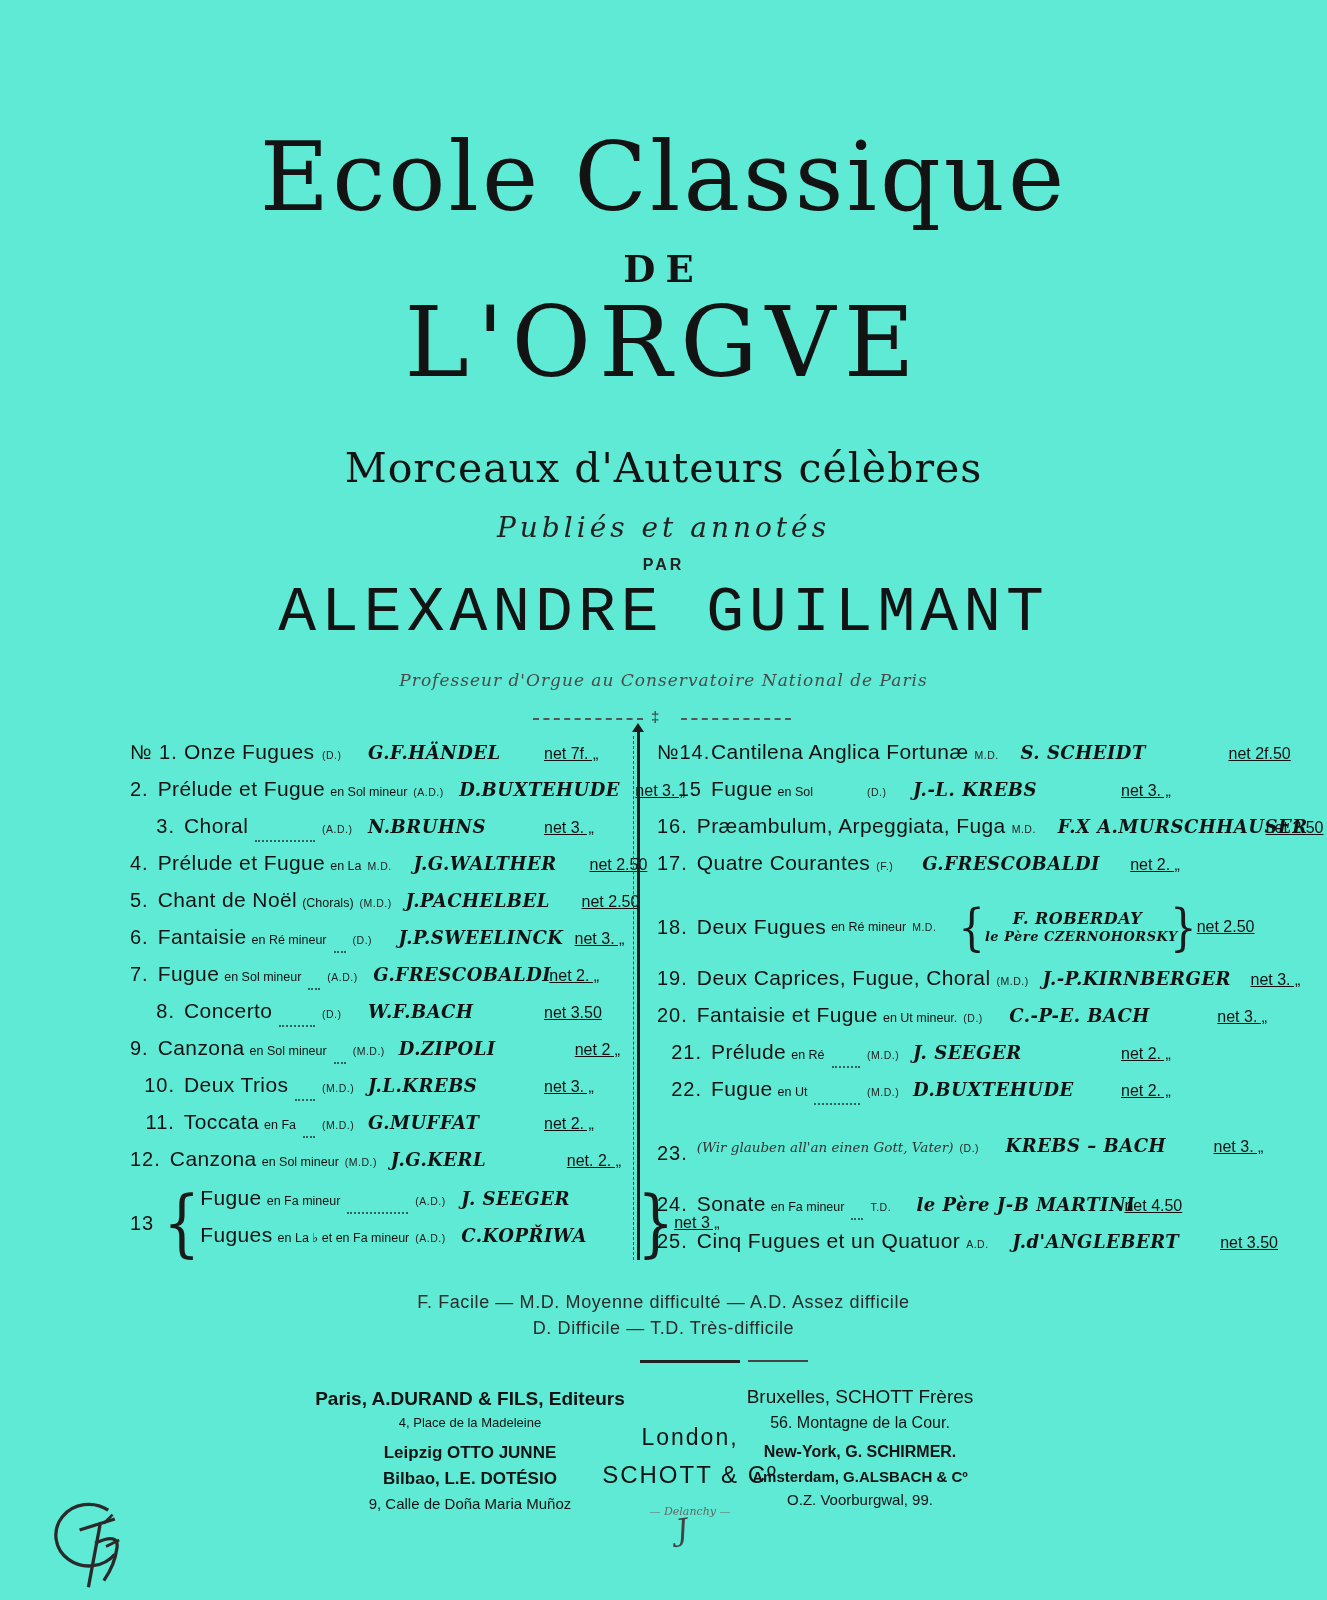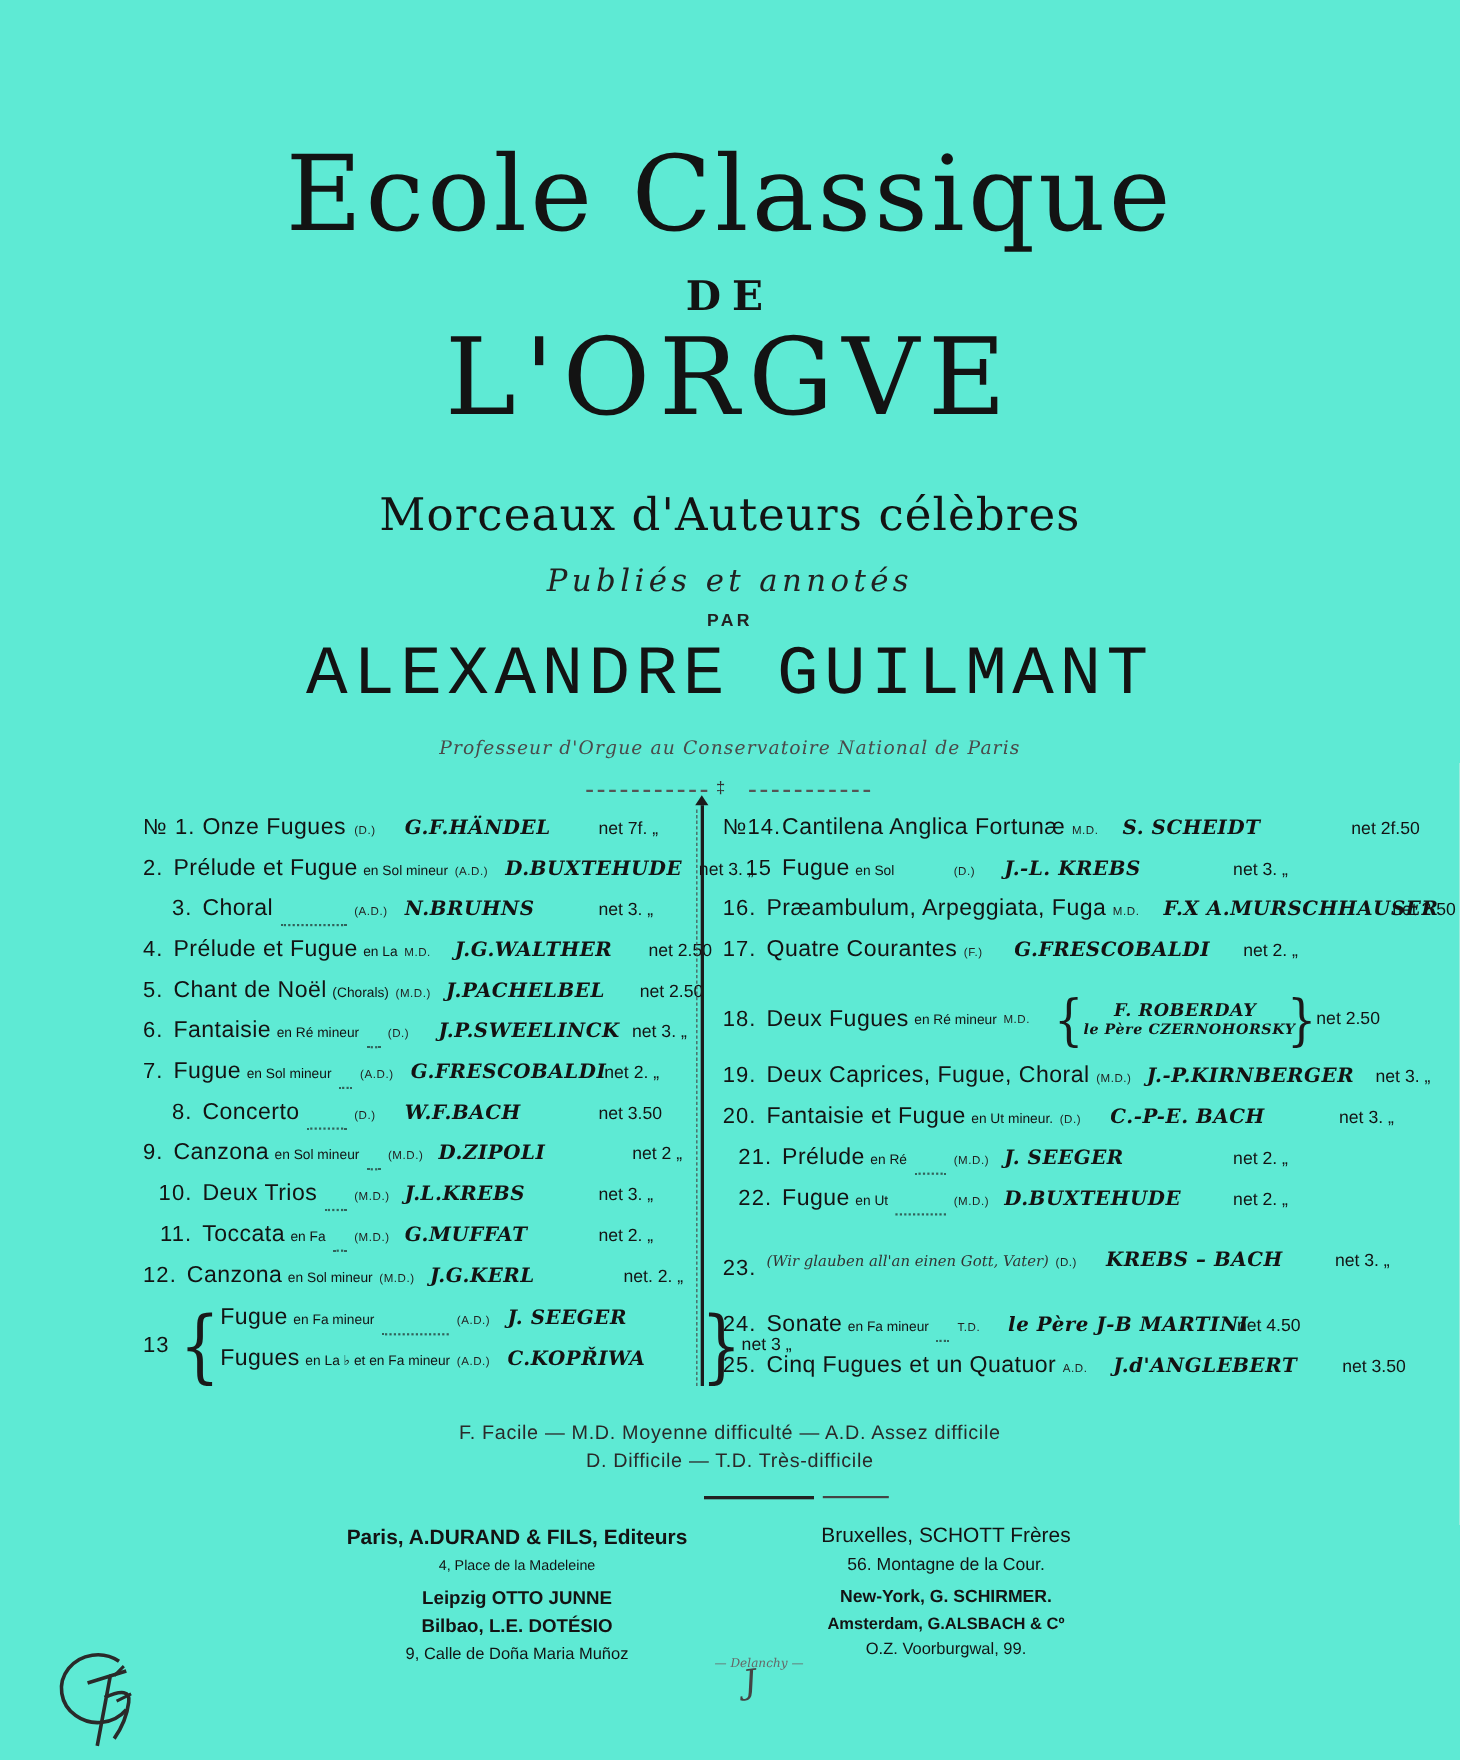--- a/index.html
+++ b/index.html
@@ -40,21 +40,21 @@
   .row.tall { height:78px; align-items:center; }
   .num { width:54px; text-align:right; padding-right:9px; font-size:20px; letter-spacing:1px; white-space:nowrap; }
   .t  { font-size:21px; letter-spacing:.4px; white-space:nowrap; }
   .ts { font-size:12.5px; margin-left:5px; white-space:nowrap; }
   .leader { flex:1; min-width:12px; border-bottom:2px dotted rgba(25,25,25,.65); align-self:flex-end; margin:0 7px 9px 7px; }
   .spacer { flex:1; min-width:6px; }
   .diff { font-size:10.5px; width:46px; flex:none; color:#222; letter-spacing:.5px; }
   .comp { font-family:"DejaVu Serif",serif; font-style:italic; font-weight:600; font-size:18px; flex:none; letter-spacing:.5px; white-space:nowrap; }
   .col.left  .comp { width:176px; }
   .col.right .comp { width:208px; }
-  .price { font-size:16px; flex:none; white-space:nowrap; }
+  .price { font-size:16px; flex:none; white-space:nowrap;text-decoration:underline; }
   .col.left  .price { width:86px; }
   .col.right .price { width:84px; }
   .brace { font-family:"DejaVu Serif",serif; font-weight:200; color:#1a1a1a; }
   .brace.big { font-size:58px; transform:scaleY(1.25); }
   .brace.mid { font-size:42px; transform:scaleY(1.2); }
   .stack { display:flex; flex-direction:column; justify-content:center; }
   .stack .line { display:flex; align-items:baseline; height:37px; }
   .compstack { display:flex; flex-direction:column; line-height:1.25; }
   .compstack .c1 { font-size:16px;text-align:center; }
   .compstack .c2 { font-size:13px; }
@@ -365,20 +365,24 @@
   <div class="abs legenddivider2"></div>
 
   <div class="abs pubblock pub-paris">
     <div class="l0">Paris, A.DURAND &amp; FILS, Editeurs</div>
     <div class="l1">4, Place de la Madeleine</div>
     <div class="l2">Leipzig OTTO JUNNE</div>
     <div class="l3">Bilbao, L.E. DOTÉSIO</div>
     <div class="l4">9, Calle de Doña Maria Muñoz</div>
   </div>
 
+  <div class="abs pubblock pub-london">
+    <div class="l0">London,</div>
+    <div class="l1">SCHOTT &amp; Cº</div>
+  </div>
   <div class="abs engraver">— Delanchy —</div>
 
   <div class="abs pubblock pub-brux">
     <div class="l0">Bruxelles, SCHOTT Frères</div>
     <div class="l1">56. Montagne de la Cour.</div>
     <div class="l2">New-York, G. SCHIRMER.</div>
     <div class="l3">Amsterdam, G.ALSBACH &amp; Cº</div>
     <div class="l4">O.Z. Voorburgwal, 99.</div>
   </div>
 

